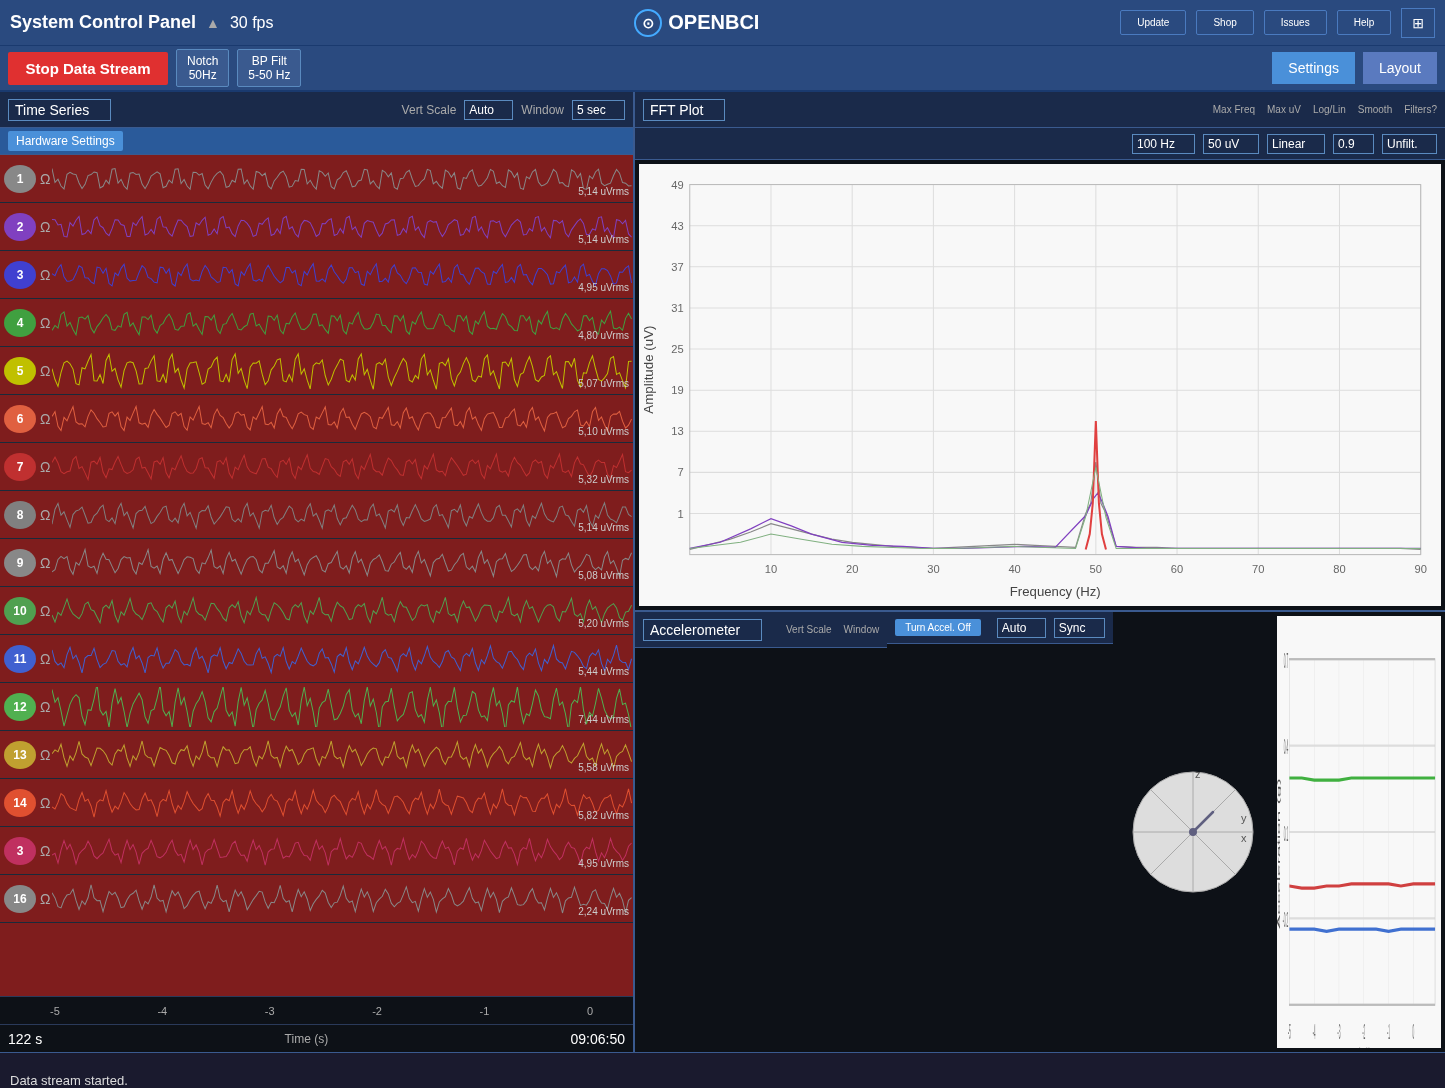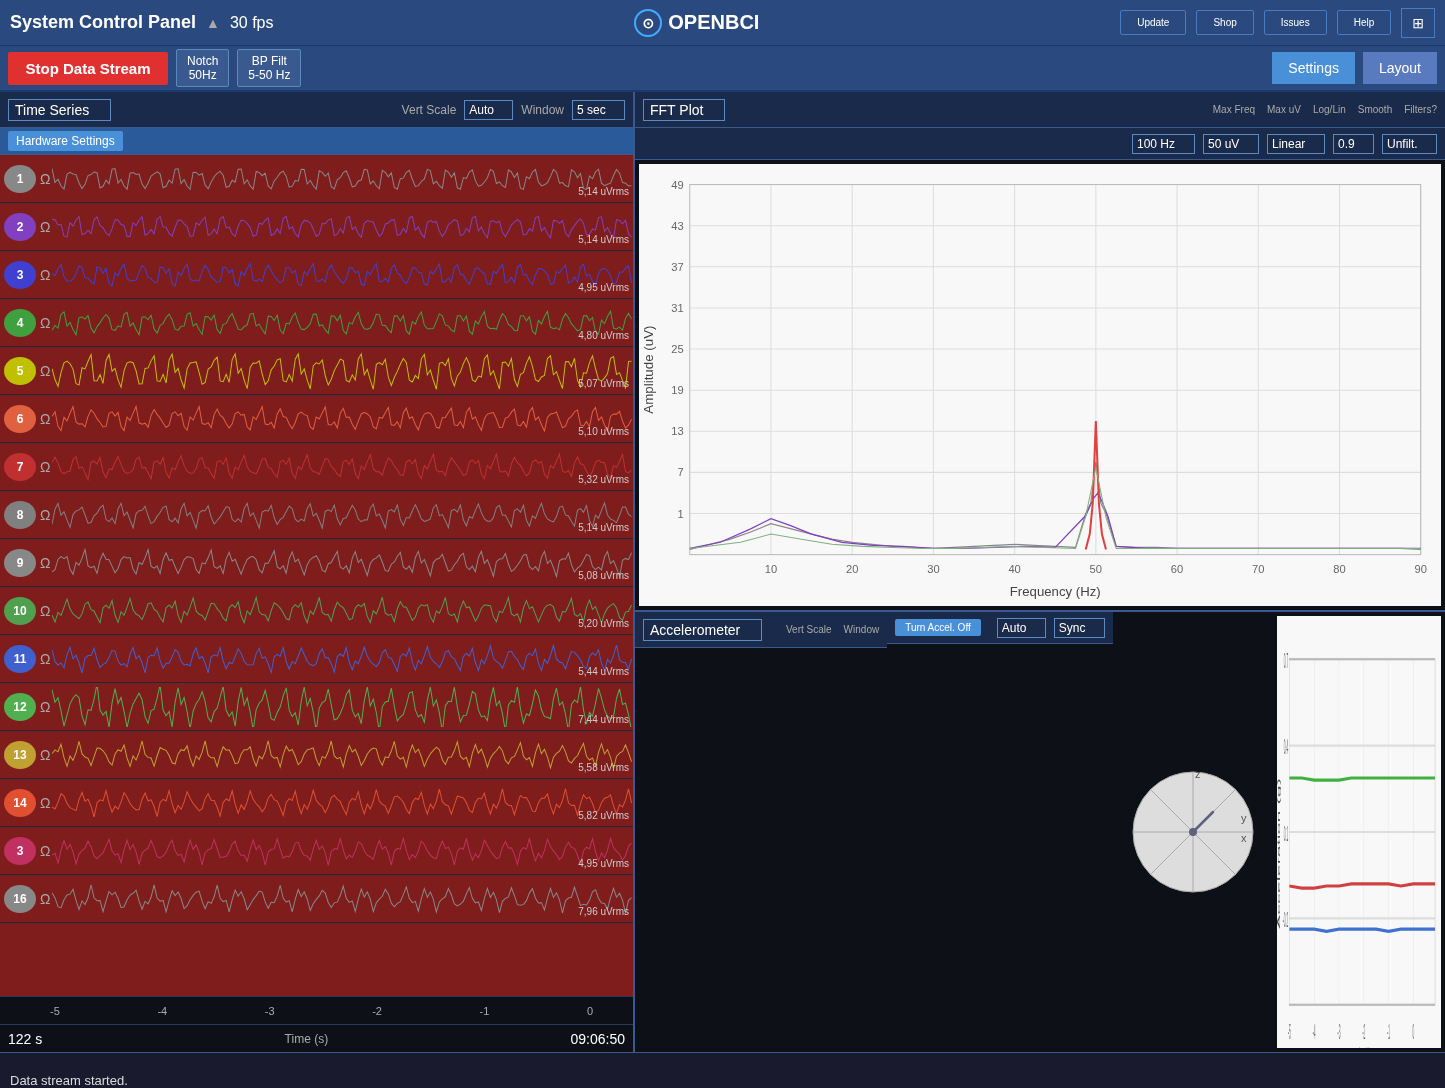--- a/index.html
+++ b/index.html
@@ -560,21 +560,21 @@
             <span class="channel-rms">4,95 uVrms</span>
           </div>
         </div>
         <div class="channel-row">
           <div class="channel-number" style="background: rgb(136, 136, 136);">16</div>
           <span class="omega-icon">Ω</span>
           <div class="channel-waveform">
             <svg width="100%" height="40" viewBox="0 0 580 40" preserveAspectRatio="none" class="waveform-svg">
               <polyline points="0,13.674617194264197 3,18.92650626927742 6,27.59866179174857 9,28.865850987126684 12,20.82985520820809 15,16.03784876562295 18,15.167359569636275 21,10.300825063145272 24,21.47676540481695 27,30.49553043144079 30,21.88473370355983 33,25.527255707228882 36,18.74397657554436 39,5.749739689079538 42,18.819196519735964 45,21.680037493911783 48,21.512155633720948 51,32.55563874485735 54,21.823002024039027 57,12.528288033745996 60,15.837271904325226 63,13.28320511018513 66,19.2521402864683 69,28.635690305521905 72,27.786999220615574 75,20.81810589308698 78,16.150566158422286 81,14.246120211490323 84,11.199412831627814 87,21.901612399530496 90,30.21533698279974 93,22.246388229123443 96,24.966098899366212 99,18.320634685539368 102,5.809861848342447 105,19.09384144000245 108,22.14931156326346 111,21.434539000082 114,32.81428534507423 117,21.292792902708396 120,11.803977279866675 123,16.568897230773395 126,12.997353283814668 129,19.52464152239024 132,29.66162520183432 135,26.71381605210601 138,20.75086109232539 141,16.344512512206762 144,13.275211335737403 147,12.137098106978486 150,22.380950931132364 153,29.79206423127622 156,22.708101185004463 159,24.37501928850179 162,17.80641487857628 165,6.056947817981699 168,19.26600220544002 171,22.599687429877132 174,21.473317784681157 177,32.89846438477555 180,20.830289406209026 183,11.135395858911284 186,17.206503510758722 189,12.828461356073209 192,19.753570758609115 195,30.647624782003028 198,25.67525790633341 201,20.618738575020704 204,16.606128823250454 207,12.284050274779341 210,13.087737442167123 213,22.920360442240213 216,29.239129862606152 219,23.246289819846908 222,23.77492888821488 225,17.195339318381873 228,6.4838542025387165 231,19.351163896952272 234,23.011930370945894 237,21.64105451061127 240,32.80680985414873 243,20.424224561691677 246,10.545790318436287 249,17.728735773300347 252,12.782639271148195 255,19.95216391830189 258,31.5645064428314 261,24.69748397231222 264,20.416942006259173 267,16.91771646138187 270,11.303660898659365 273,14.026904665986965 276,23.5209149828506 279,28.575069044295482 282,23.834614253403412 285,23.185440843124645 288,16.486379532326442 291,7.077505084976855 294,19.368026156322113 297,23.368256034128315 300,21.94505209540442 303,32.543958702186245 306,20.06028008797629 309,10.056894245926916 312,18.11909625433543 315,12.860599449481708 318,20.136569639659754 321,32.383984143997516 324,23.80284882215699 327,20.1454435445701 330,17.258189026738407 333,10.365416889023116 336,14.93292380876088 339,24.17896271729777 342,27.82285101521005 345,24.445153570345266 348,22.62385992787636 351,15.683761075002382 354,7.819413896490718 357,19.337459047145835 360,23.653351413915242 363,22.386882713701866 366,32.1202357132809 369,19.72203276281158 372,9.687822683648712 375,18.366617143036787 378,13.057805993535471 381,20.32492564345404 384,33.07988700032784 387,23.00907938755085 390,19.808917117199208 393,17.60400590273955 396,9.499766784593573 399,15.787747015767128 402,24.886153047969408 405,27.008987082046165 408,25.049636766687236 411,22.10430575786146 414,14.797016531126399 417,8.6864382003865 420,19.281376806504394 423,23.855278244173245 426,22.96216949605143 429,31.551092553512472 432,19.39200041886986 435,9.454067838717295 438,18.466290816752508 441,13.364870877257246 444,20.536319491736077 447,33.629302553564244 450,22.32867236849618 453,19.41642700258772 456,17.930244442483968 459,8.734998439685558 462,16.577637374016817 465,25.629711590028343 468,26.162469483704175 471,25.62067156603802 474,21.63701169016941 477,13.840781211534681 480,9.651733172700458 483,19.221584503731624 486,23.96621289402992 489,23.660633239028254 492,30.856328900273258 495,19.05273464427987 498,9.366645579938075 501,18.41923832384737 504,13.76817533888865 507,20.789685133564095 510,34.01359153640434 513,21.768537678482964 516,18.980888289051286 519,18.211760808256937 522,8.096098699123079 525,17.293626157553735 528,26.39295110798961 531,25.313588666100586 534,26.13291450723005 537,21.227833702346665 540,12.834338189532504 543,10.685860396318816 546,19.17865358440311 549,23.982984683286116 552,24.466403964716893 555,30.059133601786808 558,18.687905095309663 561,9.431435317948111 564,18.232609001712724 567,14.250684043581279 570,21.10268996092372 573,34.21922671469826 576,21.32990188327895 579,18.5183269040367 " fill="none" stroke="#888888" stroke-width="1"></polyline>
             </svg>
-            <span class="channel-rms">7,96 uVrms</span>
+            <span class="channel-rms">2,24 uVrms</span>
           </div>
         </div>
       </div>
 
     <div class="time-axis" id="time-axis-labels">
     <span class="axis-label">-5</span>
         <span class="axis-label">-4</span>
         <span class="axis-label">-3</span>
         <span class="axis-label">-2</span>
         <span class="axis-label">-1</span>

